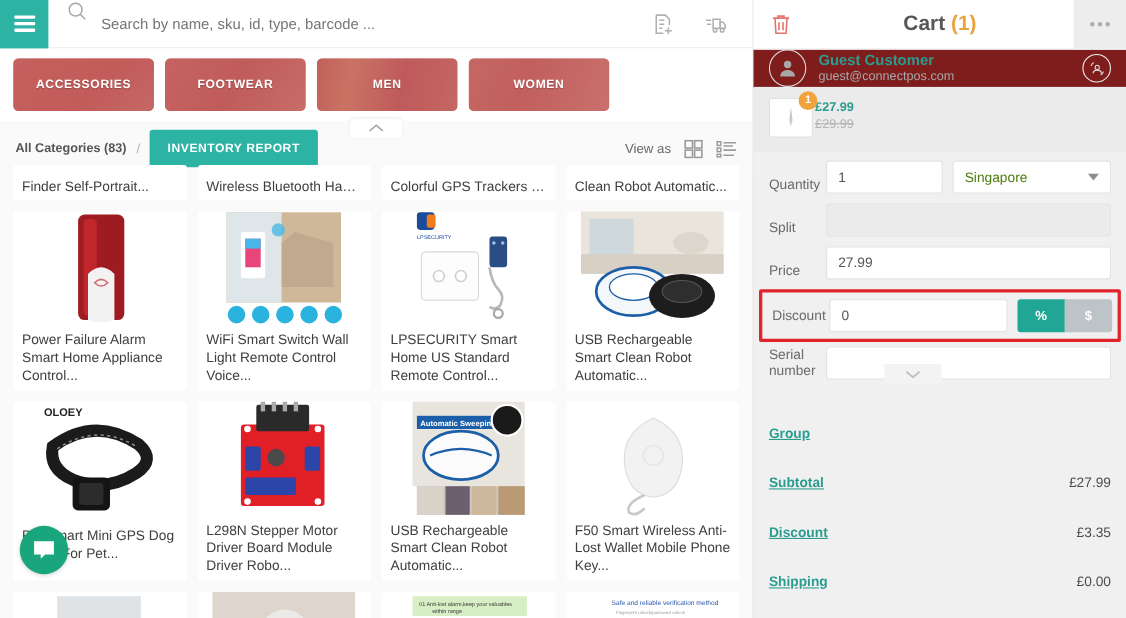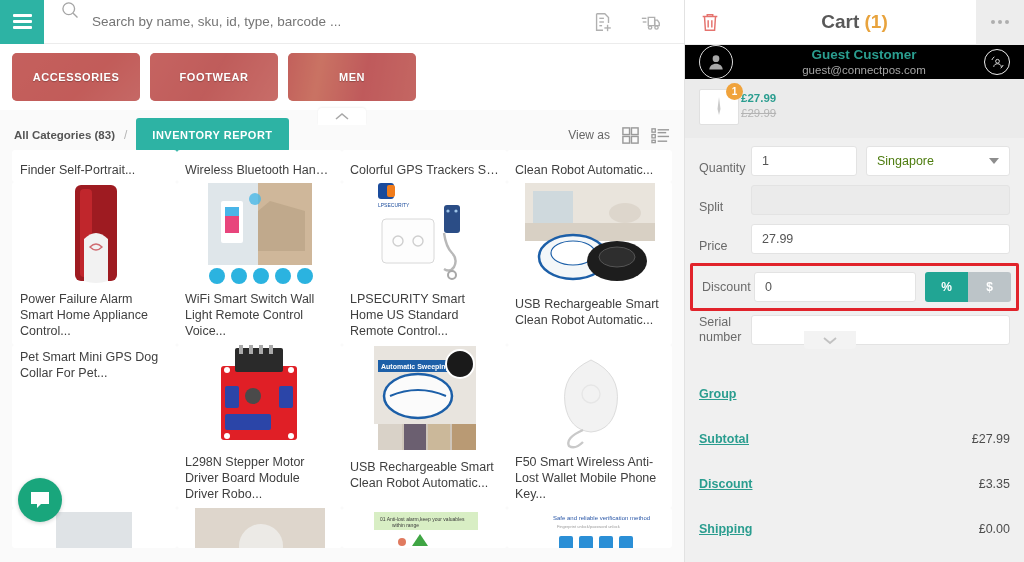--- a/index.html
+++ b/index.html
@@ -36,41 +36,41 @@
   .collapse-tab { position: absolute; left: 318px; top: 108px; width: 48px; height: 17px; background: #ffffff; border-radius: 4px 4px 0 0; display: flex; align-items: center; justify-content: center; z-index: 6; box-shadow: 0 -1px 2px rgba(0,0,0,0.05); cursor: pointer; }
 
   .subbar { height: 50px; display: flex; align-items: center; padding: 0 14px; background: #fafafa; position: relative; }
   .allcats { font-size: 11.5px; color: #555; font-weight: bold; }
   .slash { color: #b5b5b5; margin: 0 9px; font-size: 12px; }
   .invbtn { background: #2db3a4; color: #fff; font-size: 11px; font-weight: bold; letter-spacing: 0.5px; padding: 11px 16px; border: none; border-radius: 3px; cursor: pointer; font-family: "Liberation Sans", sans-serif; }
   .viewas { margin-left: auto; display: flex; align-items: center; gap: 11px; }
   .viewas .lbl { font-size: 12px; color: #666; }
   .vico { width: 19px; height: 19px; cursor: pointer; }
 
-  .grid { position: absolute; left: 0; right: 0; top: 150px; bottom: 0; padding: 0 12px; display: grid; grid-template-columns: repeat(4, 1fr); align-content: start; }
+  .grid { position: absolute; left: 0; right: 0; top: 150px; bottom: 0; padding: 0 12px; display: grid; grid-template-columns: repeat(4, 1fr); gap: 10px; align-content: start; }
   .card { background: #ffffff; border-radius: 3px; overflow: hidden; display: flex; flex-direction: column; cursor: pointer; }
   .card.firstrow { height: 32px; justify-content: flex-end; }
   .card.full { height: 163px; }
   .card.partial { height: 40px; }
   .thumb { height: 110px; display: flex; align-items: center; justify-content: center; overflow: hidden; position: relative; }
   .ptitle { font-size: 12.5px; color: #3f3f3f; line-height: 16px; padding: 4px 8px 8px; overflow: hidden; }
   .ptitle.clip1 { white-space: nowrap; text-overflow: ellipsis; padding-bottom: 4px; }
 
   .chatbubble { position: absolute; left: 18px; top: 478px; width: 44px; height: 44px; border-radius: 50%; background: #19a67c; display: flex; align-items: center; justify-content: center; z-index: 8; cursor: pointer; box-shadow: 0 1px 4px rgba(0,0,0,0.18); }
 
   
   .cart { width: 340px; height: 562px; background: #f0f0f0; display: flex; flex-direction: column; border-left: 1px solid #e2e2e2; }
   .cart-head { height: 45px; background: #ffffff; display: flex; align-items: center; position: relative; border-bottom: 1px solid #ececec; }
   .trash { margin-left: 14px; width: 22px; height: 22px; cursor: pointer; }
   .cart-title { position: absolute; left: 0; right: 0; text-align: center; font-size: 19px; font-weight: bold; color: #585858; pointer-events: none; }
   .cart-title .cnt { color: #e8a33d; font-weight: bold; }
   .dots { margin-left: auto; width: 48px; height: 45px; background: #ededed; display: flex; align-items: center; justify-content: center; gap: 3px; cursor: pointer; }
   .dots i { width: 4px; height: 4px; border-radius: 50%; background: #aeaeae; display: block; }
 
-  .customer { height: 55px; background: #000000; display: flex; align-items: center; padding: 0 14px; border-bottom: 1px solid #ececec; text-align: center; }
+  .customer { height: 55px; background: #7f1d1d; display: flex; align-items: center; padding: 0 14px; border-bottom: 1px solid #ececec; }
   .avatar { width: 34px; height: 34px; border-radius: 50%; border: 1px solid #dcdcdc; display: flex; align-items: center; justify-content: center; flex: 0 0 34px; }
   .cinfo { margin-left: 11px; flex: 1; }
   .cname { font-size: 13.5px; font-weight: bold; color: #2a9d8f; line-height: 17px; }
   .cmail { font-size: 11.5px; color: #a6a6a6; line-height: 15px; }
   .cswitch { width: 26px; height: 26px; border-radius: 50%; border: 1px solid #ededed; display: flex; align-items: center; justify-content: center; cursor: pointer; }
 
   .item { background: #ebebeb; display: flex; padding: 9px 14px 11px; align-items: flex-start; }
   .ithumb { position: relative; width: 42px; height: 38px; flex: 0 0 42px; }
   .ithumb .box { width: 40px; height: 36px; background: #ffffff; border: 1px solid #e0e0e0; border-radius: 2px; display: flex; align-items: center; justify-content: center; }
   .badge { position: absolute; left: 27px; top: -6px; width: 17px; height: 17px; border-radius: 50%; background: #f0a33c; color: #fff; font-size: 10px; font-weight: bold; display: flex; align-items: center; justify-content: center; }
@@ -158,20 +158,25 @@
       </div>
       <div class="cat c2">
         <div class="bg"></div>
         <div class="tint"></div>
         <span>FOOTWEAR</span>
       </div>
       <div class="cat c3">
         <div class="bg"></div>
         <div class="tint"></div>
         <span>MEN</span>
+      </div>
+      <div class="cat c4">
+        <div class="bg"></div>
+        <div class="tint"></div>
+        <span>WOMEN</span>
       </div>
     </div>
 
     <div class="collapse-tab">
       <svg width="14" height="9" viewBox="0 0 14 9" fill="none" stroke="#a8a8a8" stroke-width="1.6">
         <polyline points="1,7 7,2 13,7"></polyline>
       </svg>
     </div>
 
     <div class="subbar">
@@ -271,20 +276,29 @@
             <ellipse cx="48" cy="74" rx="34" ry="22" fill="#f4f7f9" stroke="#1c5fa8" stroke-width="2.5"></ellipse>
             <ellipse cx="48" cy="70" rx="22" ry="12" fill="#ffffff" stroke="#1c5fa8" stroke-width="1.2"></ellipse>
             <ellipse cx="92" cy="78" rx="30" ry="20" fill="#1d1d1d"></ellipse>
             <ellipse cx="92" cy="74" rx="18" ry="10" fill="#2e2e2e" stroke="#555" stroke-width="1"></ellipse>
           </svg>
         </div>
         <div class="ptitle">USB Rechargeable Smart Clean Robot Automatic...</div>
       </div>
 
       <div class="card full">
+        <div class="thumb">
+          <svg width="130" height="108" viewBox="0 0 130 108">
+            <text x="14" y="12" font-size="10" fill="#222" font-family="sans-serif" font-weight="bold">OLOEY</text>
+            <path d="M22 40 Q60 12 100 38 Q116 52 98 64 Q70 82 40 70 Q18 60 22 40 Z" fill="none" stroke="#1b1b1b" stroke-width="11"></path>
+            <path d="M26 42 Q62 18 98 40" fill="none" stroke="#888" stroke-width="1.4" stroke-dasharray="3 3"></path>
+            <rect x="40" y="68" width="34" height="30" rx="5" fill="#141414"></rect>
+            <rect x="46" y="73" width="22" height="20" rx="3" fill="#2c2c2c"></rect>
+          </svg>
+        </div>
         <div class="ptitle">Pet Smart Mini GPS Dog Collar For Pet...</div>
       </div>
       <div class="card full">
         <div class="thumb">
           <svg width="130" height="108" viewBox="0 0 130 108">
             <rect x="26" y="22" width="76" height="74" rx="3" fill="#e01f26"></rect>
             <rect x="40" y="4" width="48" height="24" rx="2" fill="#2a2a2a"></rect>
             <rect x="44" y="0" width="4" height="10" fill="#aaa"></rect>
             <rect x="54" y="0" width="4" height="10" fill="#aaa"></rect>
             <rect x="64" y="0" width="4" height="10" fill="#aaa"></rect>

